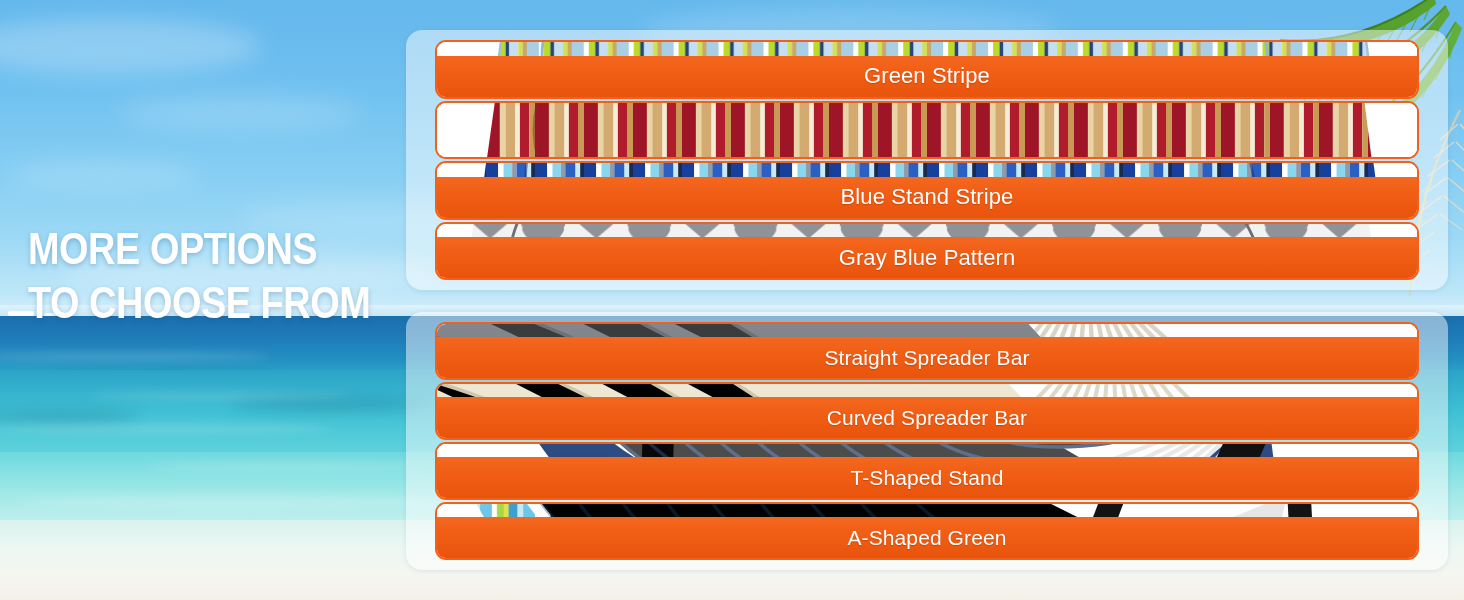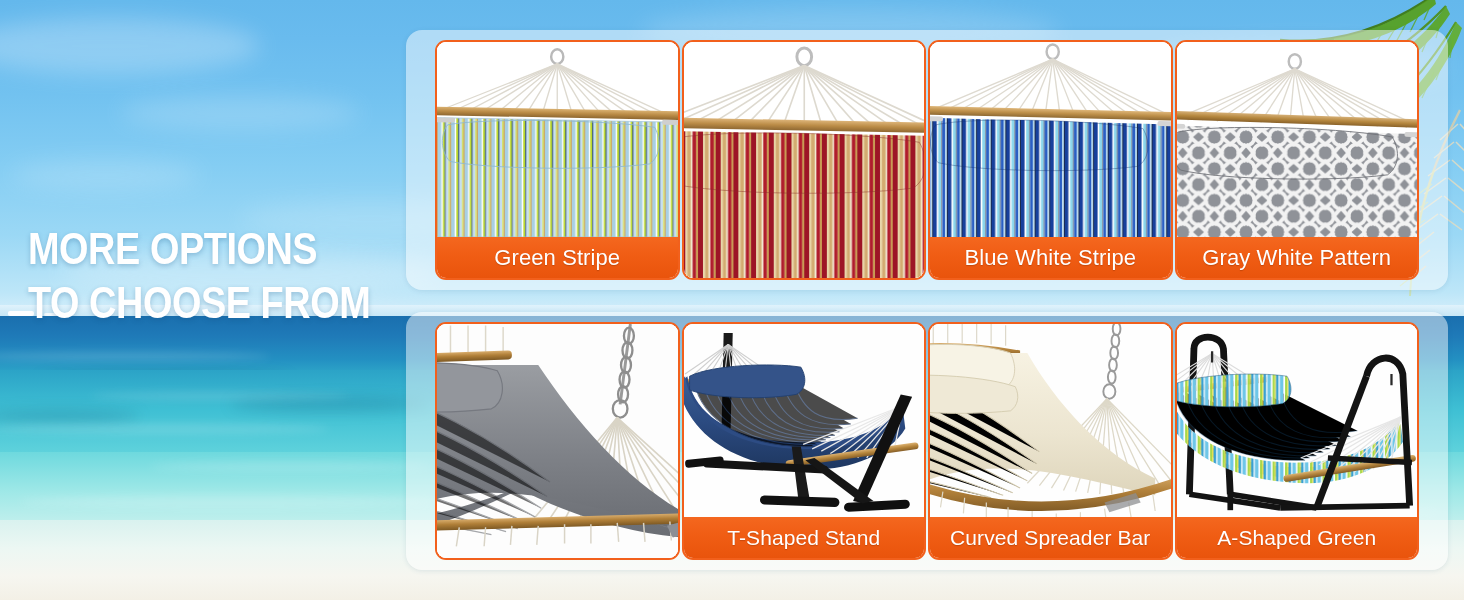--- a/index.html
+++ b/index.html
@@ -104,20 +104,21 @@
   }
   .panel-top    { left: 406px; top: 30px;  width: 1042px; height: 260px; }
   .panel-bottom { left: 406px; top: 312px; width: 1042px; height: 258px; }
 
   
   .cards {
     position: absolute; inset: 0;
     display: flex;
     gap: 2px;
     padding: 10px 29px;
+    flex-direction: column;
   }
   .card {
     flex: 1 1 0;
     background: #ffffff;
     border: 2.5px solid #f2601c;
     border-radius: 11px;
     overflow: hidden;
     position: relative;
     display: flex;
     flex-direction: column;
@@ -407,21 +408,21 @@
               <path d="M26 68 C 56 61, 156 64, 196 71 C 203 83, 201 96, 192 102 C 146 108, 58 106, 28 99 C 20 91, 20 76, 26 68 Z" fill="url(#bs)" opacity=".98"></path>
               <path d="M26 68 C 56 61, 156 64, 196 71 C 203 83, 201 96, 192 102 C 146 108, 58 106, 28 99 C 20 91, 20 76, 26 68 Z" fill="none" stroke="#13306e" stroke-width=".6" opacity=".5"></path>
               <rect x="12" y="55" width="218" height="7" rx="3" fill="url(#woodb)" transform="rotate(1.4 120 58)"></rect>
               <g fill="#d4d4d4">
                 <rect x="16" y="61" width="16" height="4" rx="1.5" transform="rotate(1 24 63)"></rect>
                 <rect x="208" y="65" width="16" height="4" rx="1.5" transform="rotate(1 216 67)"></rect>
               </g>
             </svg>
           </div>
         </div>
-        <div class="card-label">Blue White Stripe</div>
+        <div class="card-label">Blue Stand Stripe</div>
       </div>
 
       <div class="card">
         <div class="card-img">
           <div class="art">
             <svg viewBox="0 0 240 160" preserveAspectRatio="xMidYMid slice" xmlns="http://www.w3.org/2000/svg">
               <defs>
                 <pattern id="qf" width="26" height="26" patternUnits="userSpaceOnUse">
                   <rect width="26" height="26" fill="#8f9298"></rect>
                   <g fill="none" stroke="#f2f2f2" stroke-width="3.2">
@@ -468,21 +469,21 @@
               <path d="M22 74 C 54 67, 156 70, 198 78 C 205 90, 203 103, 194 109 C 148 115, 56 113, 24 105 C 16 97, 16 82, 22 74 Z" fill="url(#qf)" opacity=".97"></path>
               <path d="M22 74 C 54 67, 156 70, 198 78 C 205 90, 203 103, 194 109 C 148 115, 56 113, 24 105 C 16 97, 16 82, 22 74 Z" fill="none" stroke="#6d7076" stroke-width=".7"></path>
               <rect x="8" y="60" width="222" height="7" rx="3" fill="url(#woodw)" transform="rotate(2 120 64)"></rect>
               <g fill="#d4d4d4">
                 <rect x="12" y="67" width="16" height="4" rx="1.5" transform="rotate(2 20 69)"></rect>
                 <rect x="208" y="74" width="16" height="4" rx="1.5" transform="rotate(2 216 76)"></rect>
               </g>
             </svg>
           </div>
         </div>
-        <div class="card-label">Gray White Pattern</div>
+        <div class="card-label">Gray Blue Pattern</div>
       </div>
 
     </div>
   </div>
 
   <div class="panel panel-bottom">
     <div class="cards">
 
       <div class="card">
         <div class="card-img">
@@ -578,110 +579,21 @@
                   <path d="M166 136 L167 149"></path>
                   <path d="M184 136 L185 149"></path>
                 <path d="M202 135 L203 148"></path>
                   <path d="M220 135 L221 147"></path>
               </g>
 
               <path d="M200 138 L214 134 L218 142 L204 146 Z" fill="#8c8f95"></path>
             </svg>
           </div>
         </div>
-      </div>
-
-      <div class="card">
-        <div class="card-img">
-          <div class="art">
-            <svg viewBox="0 0 250 170" preserveAspectRatio="xMidYMid slice" xmlns="http://www.w3.org/2000/svg">
-              <defs>
-                <linearGradient id="navyq" x1="0" y1="0" x2="0" y2="1">
-                  <stop offset="0" stop-color="#3b6096"></stop>
-                  <stop offset=".5" stop-color="#2b4a80"></stop>
-                  <stop offset="1" stop-color="#1e3760"></stop>
-                </linearGradient>
-                <linearGradient id="woodt" x1="0" y1="0" x2="0" y2="1">
-                  <stop offset="0" stop-color="#dcb272"></stop>
-                  <stop offset=".5" stop-color="#b5853c"></stop>
-                  <stop offset="1" stop-color="#875f28"></stop>
-                </linearGradient>
-              </defs>
-              <rect width="250" height="170" fill="#fefefe"></rect>
-
-              <path d="M54 8 L62 8 L60 100 L52 100 Z" fill="#1b1b1b"></path>
-
-              <g stroke="#cfcfcf" stroke-width="1">
-                <path d="M58 18 L20 44"></path>
-                  <path d="M58 18 L26 46"></path>
-                  <path d="M58 18 L32 48"></path>
-                <path d="M58 18 L38 50"></path>
-                  <path d="M58 18 L46 52"></path>
-                  <path d="M58 18 L54 53"></path>
-                <path d="M58 18 L62 53"></path>
-                  <path d="M58 18 L70 52"></path>
-                  <path d="M58 18 L78 51"></path>
-                <path d="M58 18 L86 50"></path>
-                  <path d="M58 18 L94 49"></path>
-                  <path d="M58 18 L102 48"></path>
-              </g>
-
-              <rect x="14" y="44" width="100" height="5" rx="2.5" fill="url(#woodt)" transform="rotate(-6 64 46)"></rect>
-
-              <path d="M22 48 C 30 86, 70 110, 130 110 C 168 110, 196 98, 210 78 L212 88 C 196 112, 160 126, 124 124 C 66 122, 26 94, 16 56 Z" fill="url(#navyq)"></path>
-              <path d="M22 46 C 28 84, 70 106, 132 104 C 170 104, 196 92, 210 74 L212 84 C 198 106, 162 120, 126 118 C 68 116, 24 92, 16 52 Z" fill="#2d4c84"></path>
-              <path d="M20 46 C 26 88, 72 112, 134 110 C 172 110, 198 96, 212 76 L214 92 C 200 116, 162 130, 126 128 C 66 126, 22 98, 14 54 Z" fill="url(#navyq)"></path>
-
-              <g stroke="#1b3259" stroke-width=".9" opacity=".7">
-                <path d="M28 50 C 34 86, 76 110, 134 108"></path>
-                <path d="M36 52 C 44 88, 82 108, 136 106"></path>
-                <path d="M46 54 C 54 88, 90 106, 140 104"></path>
-                <path d="M56 55 C 64 88, 96 104, 144 102"></path>
-                <path d="M66 56 C 74 88, 104 102, 148 100"></path>
-                <path d="M76 56 C 84 86, 110 100, 152 98"></path>
-                <path d="M86 55 C 94 84, 116 98, 156 95"></path>
-                <path d="M96 54 C 104 82, 122 95, 160 92"></path>
-                <path d="M106 53 C 114 78, 130 92, 166 88"></path>
-                <path d="M116 52 C 124 76, 138 88, 172 83"></path>
-              </g>
-
-              <path d="M24 46 C 44 36, 96 34, 122 38 C 128 48, 126 58, 118 62 C 82 68, 38 64, 24 58 Z" fill="#345389"></path>
-              <path d="M24 46 C 44 36, 96 34, 122 38 C 128 48, 126 58, 118 62 C 82 68, 38 64, 24 58 Z" fill="none" stroke="#22406f" stroke-width=".8"></path>
-
-              <g stroke="#e8e8e8" stroke-width="1.1">
-                <path d="M212 72 L124 106"></path>
-                  <path d="M212 72 L132 110"></path>
-                  <path d="M212 72 L140 112"></path>
-                <path d="M212 72 L148 114"></path>
-                  <path d="M212 72 L156 116"></path>
-                  <path d="M212 72 L164 117"></path>
-                <path d="M212 72 L172 118"></path>
-                  <path d="M212 72 L180 118"></path>
-                  <path d="M212 72 L188 117"></path>
-                <path d="M212 72 L196 115"></path>
-                  <path d="M212 72 L204 112"></path>
-              </g>
-
-              <rect x="108" y="112" width="118" height="6" rx="3" fill="url(#woodt)" transform="rotate(-8 168 114)"></rect>
-
-              <path d="M210 62 L220 64 L178 158 L168 156 Z" fill="#111111"></path>
-
-              <path d="M114 108 L122 108 L130 156 L120 156 Z" fill="#1a1a1a"></path>
-
-              <rect x="36" y="122" width="110" height="7" rx="3" fill="#131313" transform="rotate(3 90 126)"></rect>
-
-              <rect x="20" y="118" width="34" height="7" rx="3" fill="#111111" transform="rotate(-6 38 121)"></rect>
-              <rect x="86" y="152" width="70" height="8" rx="4" fill="#111111" transform="rotate(2 120 156)"></rect>
-              <rect x="160" y="156" width="58" height="8" rx="4" fill="#0f0f0f" transform="rotate(-3 190 160)"></rect>
-
-              <path d="M126 120 L134 118 L186 156 L176 158 Z" fill="#161616"></path>
-            </svg>
-          </div>
-        </div>
-        <div class="card-label">T-Shaped Stand</div>
+        <div class="card-label">Straight Spreader Bar</div>
       </div>
 
       <div class="card">
         <div class="card-img">
           <div class="art">
             <svg viewBox="0 0 250 160" preserveAspectRatio="xMidYMid slice" xmlns="http://www.w3.org/2000/svg">
               <defs>
                 <linearGradient id="creamq" x1="0" y1="0" x2="0" y2="1">
                   <stop offset="0" stop-color="#f7f2e2"></stop>
                   <stop offset=".55" stop-color="#ece5d0"></stop>
@@ -765,20 +677,110 @@
                   <path d="M170 153 L171 160"></path>
                   <path d="M190 148 L192 160"></path>
                 <path d="M210 141 L212 155"></path>
                   <path d="M228 133 L231 146"></path>
               </g>
               <path d="M170 148 L196 140 L200 148 L174 156 Z" fill="#8e8f92" opacity=".75"></path>
             </svg>
           </div>
         </div>
         <div class="card-label">Curved Spreader Bar</div>
+      </div>
+
+      <div class="card">
+        <div class="card-img">
+          <div class="art">
+            <svg viewBox="0 0 250 170" preserveAspectRatio="xMidYMid slice" xmlns="http://www.w3.org/2000/svg">
+              <defs>
+                <linearGradient id="navyq" x1="0" y1="0" x2="0" y2="1">
+                  <stop offset="0" stop-color="#3b6096"></stop>
+                  <stop offset=".5" stop-color="#2b4a80"></stop>
+                  <stop offset="1" stop-color="#1e3760"></stop>
+                </linearGradient>
+                <linearGradient id="woodt" x1="0" y1="0" x2="0" y2="1">
+                  <stop offset="0" stop-color="#dcb272"></stop>
+                  <stop offset=".5" stop-color="#b5853c"></stop>
+                  <stop offset="1" stop-color="#875f28"></stop>
+                </linearGradient>
+              </defs>
+              <rect width="250" height="170" fill="#fefefe"></rect>
+
+              <path d="M54 8 L62 8 L60 100 L52 100 Z" fill="#1b1b1b"></path>
+
+              <g stroke="#cfcfcf" stroke-width="1">
+                <path d="M58 18 L20 44"></path>
+                  <path d="M58 18 L26 46"></path>
+                  <path d="M58 18 L32 48"></path>
+                <path d="M58 18 L38 50"></path>
+                  <path d="M58 18 L46 52"></path>
+                  <path d="M58 18 L54 53"></path>
+                <path d="M58 18 L62 53"></path>
+                  <path d="M58 18 L70 52"></path>
+                  <path d="M58 18 L78 51"></path>
+                <path d="M58 18 L86 50"></path>
+                  <path d="M58 18 L94 49"></path>
+                  <path d="M58 18 L102 48"></path>
+              </g>
+
+              <rect x="14" y="44" width="100" height="5" rx="2.5" fill="url(#woodt)" transform="rotate(-6 64 46)"></rect>
+
+              <path d="M22 48 C 30 86, 70 110, 130 110 C 168 110, 196 98, 210 78 L212 88 C 196 112, 160 126, 124 124 C 66 122, 26 94, 16 56 Z" fill="url(#navyq)"></path>
+              <path d="M22 46 C 28 84, 70 106, 132 104 C 170 104, 196 92, 210 74 L212 84 C 198 106, 162 120, 126 118 C 68 116, 24 92, 16 52 Z" fill="#2d4c84"></path>
+              <path d="M20 46 C 26 88, 72 112, 134 110 C 172 110, 198 96, 212 76 L214 92 C 200 116, 162 130, 126 128 C 66 126, 22 98, 14 54 Z" fill="url(#navyq)"></path>
+
+              <g stroke="#1b3259" stroke-width=".9" opacity=".7">
+                <path d="M28 50 C 34 86, 76 110, 134 108"></path>
+                <path d="M36 52 C 44 88, 82 108, 136 106"></path>
+                <path d="M46 54 C 54 88, 90 106, 140 104"></path>
+                <path d="M56 55 C 64 88, 96 104, 144 102"></path>
+                <path d="M66 56 C 74 88, 104 102, 148 100"></path>
+                <path d="M76 56 C 84 86, 110 100, 152 98"></path>
+                <path d="M86 55 C 94 84, 116 98, 156 95"></path>
+                <path d="M96 54 C 104 82, 122 95, 160 92"></path>
+                <path d="M106 53 C 114 78, 130 92, 166 88"></path>
+                <path d="M116 52 C 124 76, 138 88, 172 83"></path>
+              </g>
+
+              <path d="M24 46 C 44 36, 96 34, 122 38 C 128 48, 126 58, 118 62 C 82 68, 38 64, 24 58 Z" fill="#345389"></path>
+              <path d="M24 46 C 44 36, 96 34, 122 38 C 128 48, 126 58, 118 62 C 82 68, 38 64, 24 58 Z" fill="none" stroke="#22406f" stroke-width=".8"></path>
+
+              <g stroke="#e8e8e8" stroke-width="1.1">
+                <path d="M212 72 L124 106"></path>
+                  <path d="M212 72 L132 110"></path>
+                  <path d="M212 72 L140 112"></path>
+                <path d="M212 72 L148 114"></path>
+                  <path d="M212 72 L156 116"></path>
+                  <path d="M212 72 L164 117"></path>
+                <path d="M212 72 L172 118"></path>
+                  <path d="M212 72 L180 118"></path>
+                  <path d="M212 72 L188 117"></path>
+                <path d="M212 72 L196 115"></path>
+                  <path d="M212 72 L204 112"></path>
+              </g>
+
+              <rect x="108" y="112" width="118" height="6" rx="3" fill="url(#woodt)" transform="rotate(-8 168 114)"></rect>
+
+              <path d="M210 62 L220 64 L178 158 L168 156 Z" fill="#111111"></path>
+
+              <path d="M114 108 L122 108 L130 156 L120 156 Z" fill="#1a1a1a"></path>
+
+              <rect x="36" y="122" width="110" height="7" rx="3" fill="#131313" transform="rotate(3 90 126)"></rect>
+
+              <rect x="20" y="118" width="34" height="7" rx="3" fill="#111111" transform="rotate(-6 38 121)"></rect>
+              <rect x="86" y="152" width="70" height="8" rx="4" fill="#111111" transform="rotate(2 120 156)"></rect>
+              <rect x="160" y="156" width="58" height="8" rx="4" fill="#0f0f0f" transform="rotate(-3 190 160)"></rect>
+
+              <path d="M126 120 L134 118 L186 156 L176 158 Z" fill="#161616"></path>
+            </svg>
+          </div>
+        </div>
+        <div class="card-label">T-Shaped Stand</div>
       </div>
 
       <div class="card">
         <div class="card-img">
           <div class="art">
             <svg viewBox="0 0 250 170" preserveAspectRatio="xMidYMid slice" xmlns="http://www.w3.org/2000/svg">
               <defs>
                 <pattern id="as" width="11" height="1" patternUnits="userSpaceOnUse">
                   <rect x="0" width="3" height="1" fill="#6ec6e8"></rect>
                   <rect x="3" width="1.3" height="1" fill="#ffffff"></rect>

